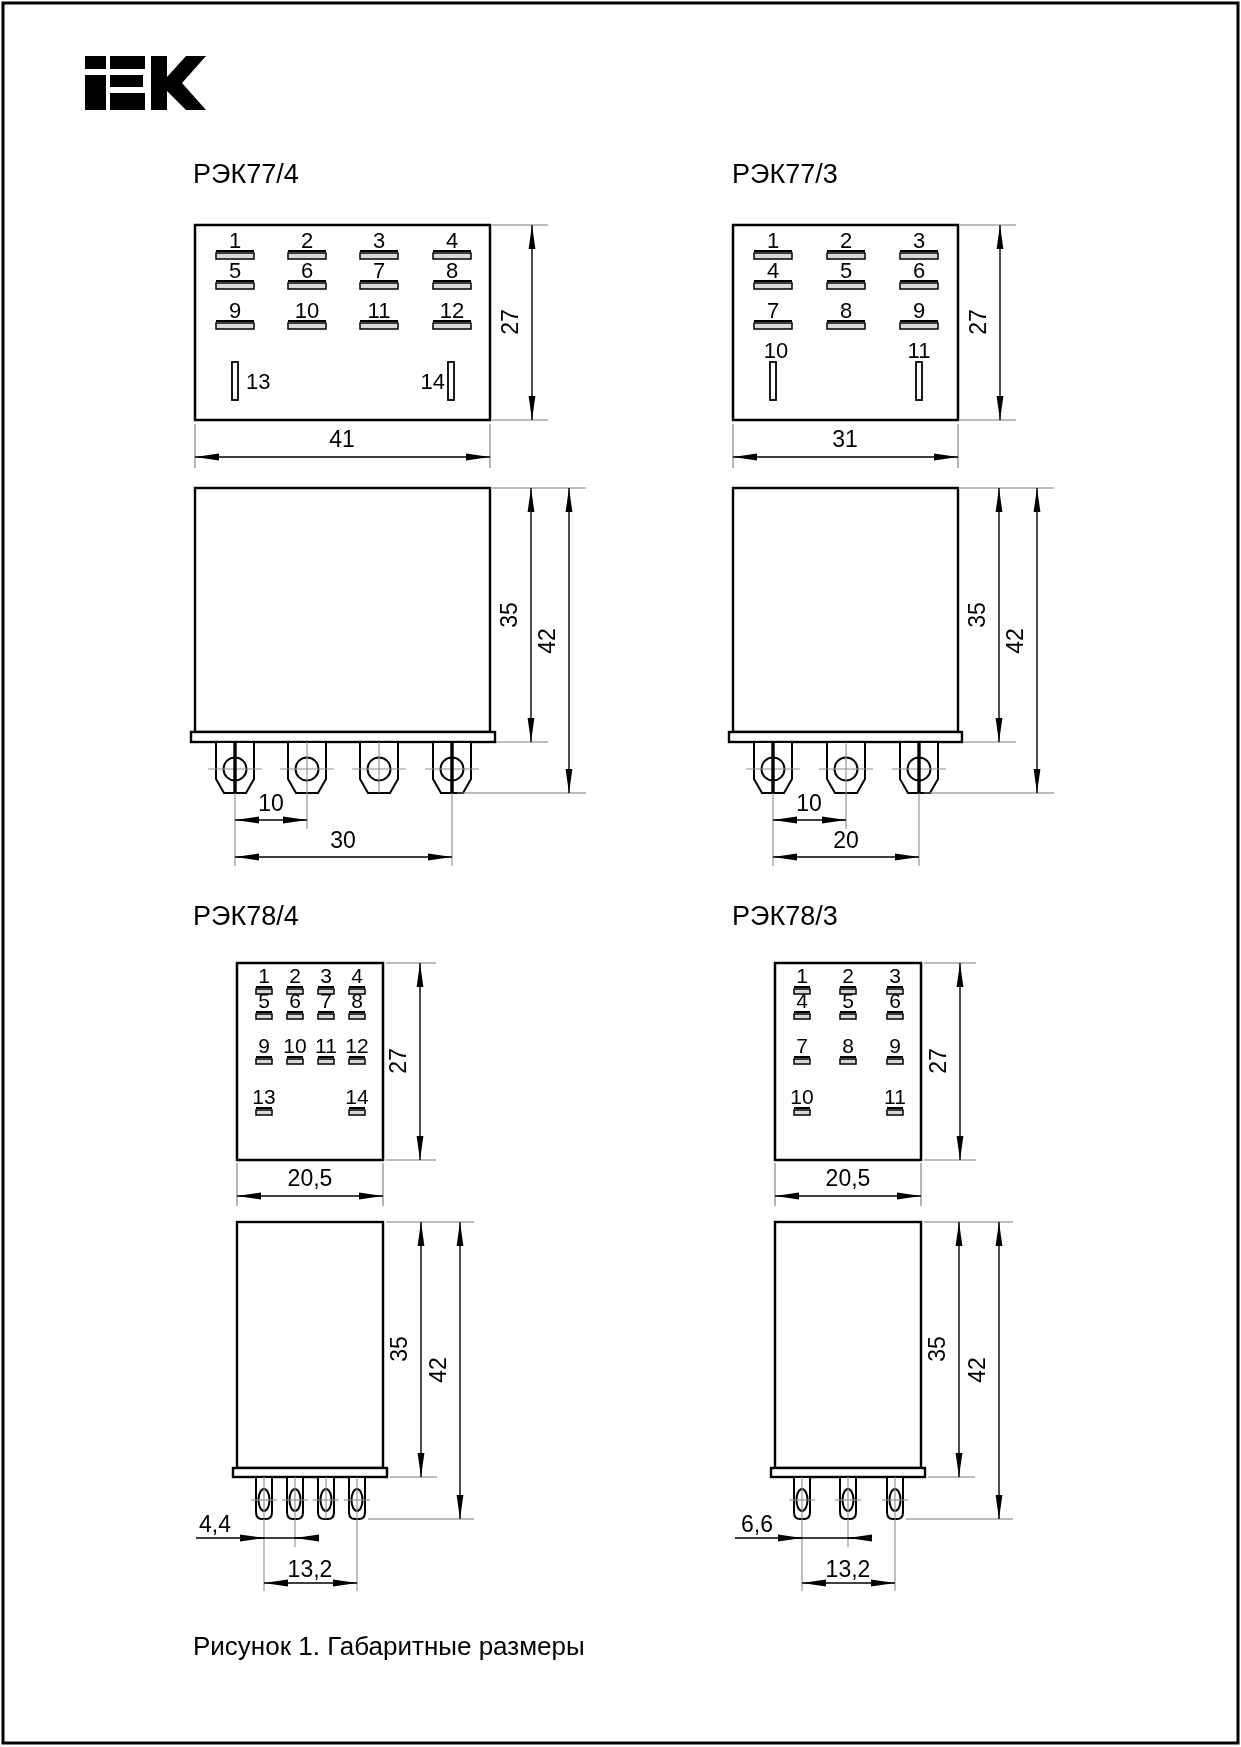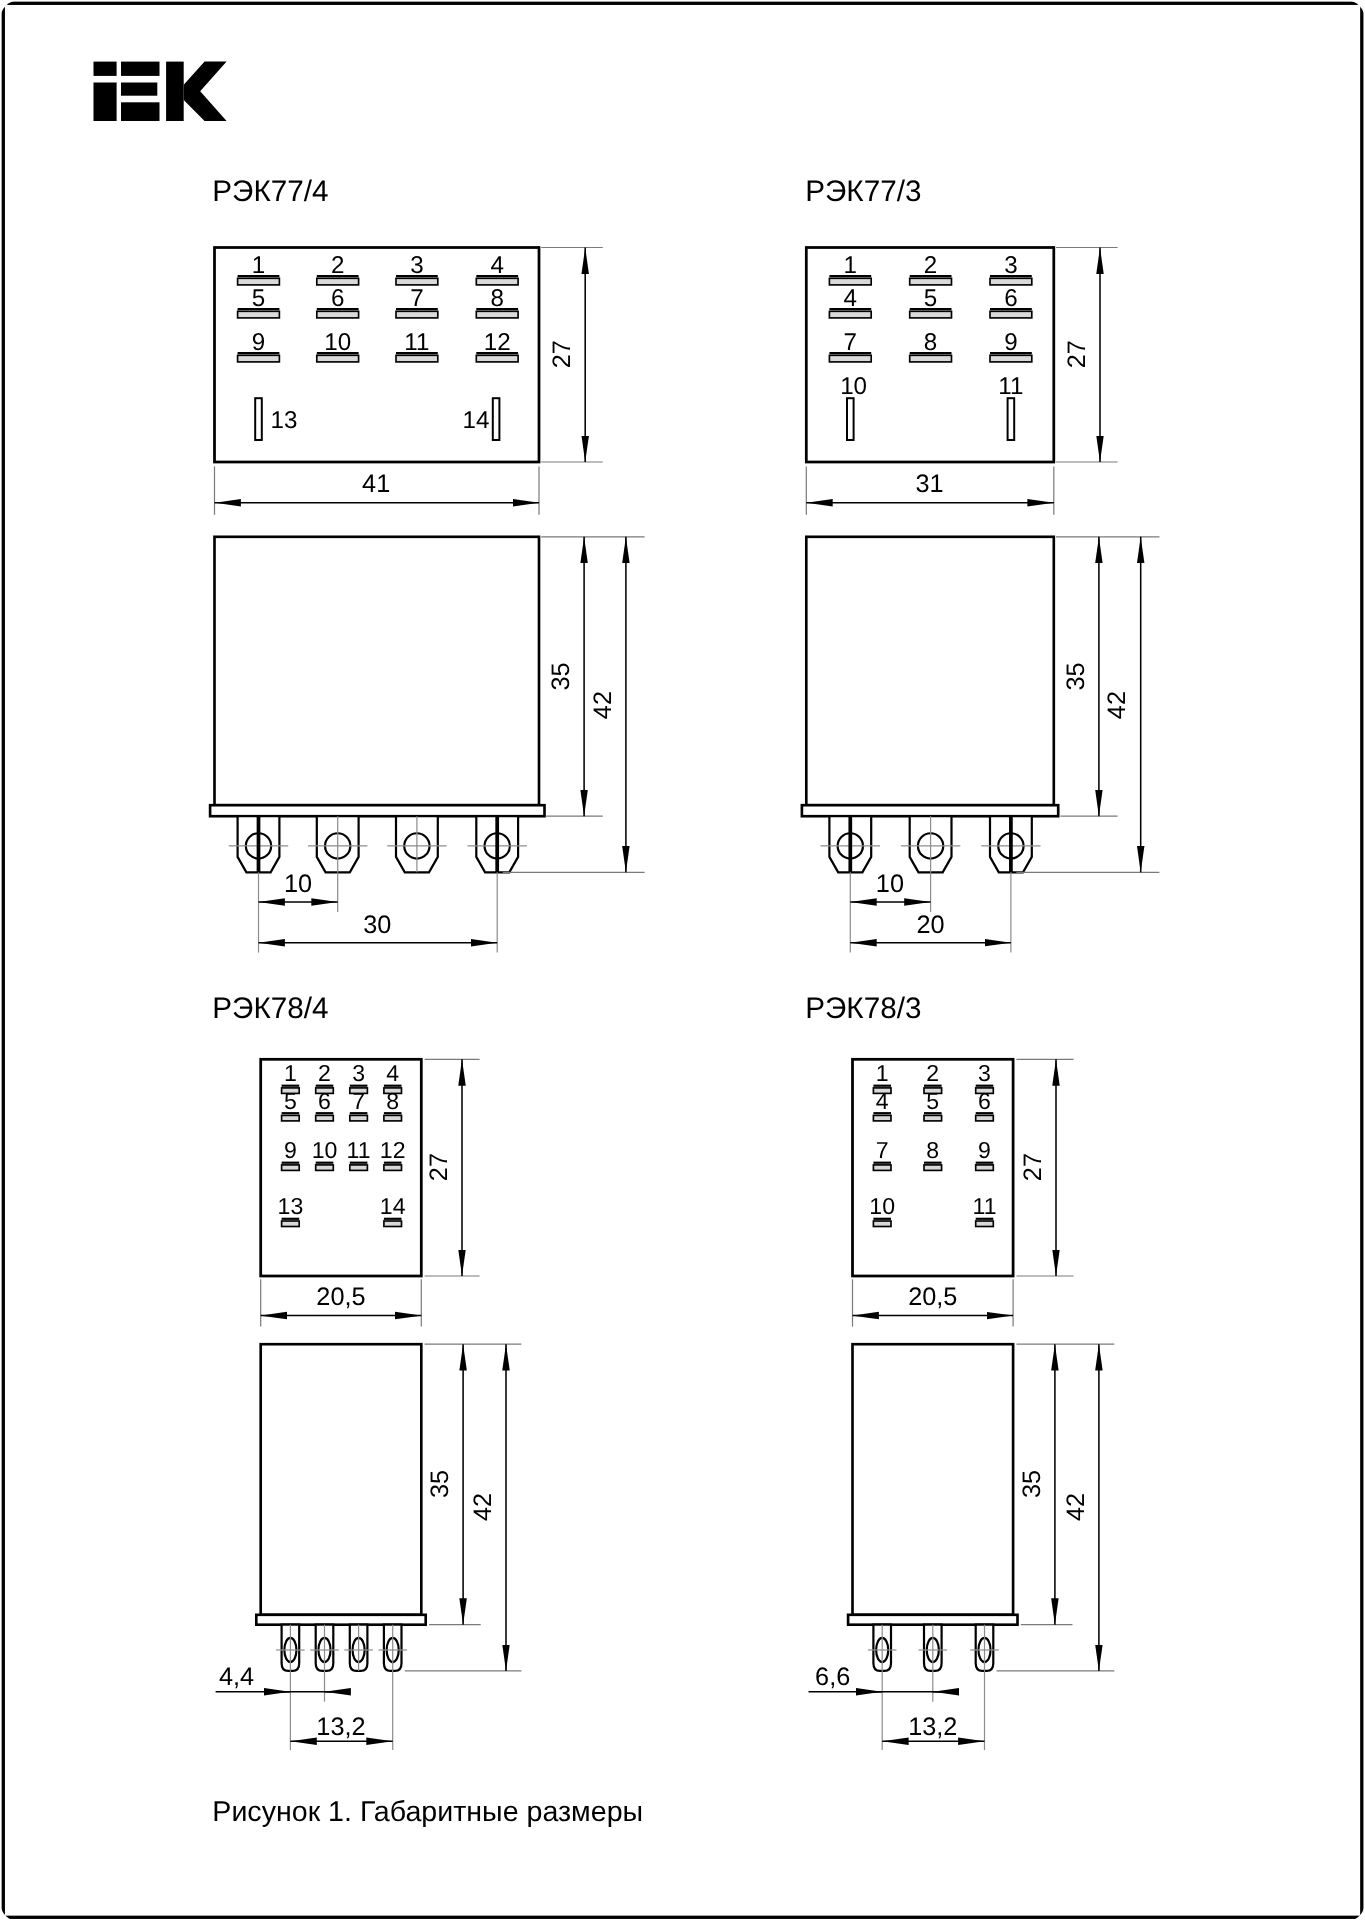--- a/index.html
+++ b/index.html
@@ -1,16 +1,16 @@
 <!DOCTYPE html>
 <html><head>
 <meta charset="utf-8">
 <style>
   html,body{margin:0;padding:0;background:#fff;}
-  .page{position:relative;width:1241px;height:1747px;background:#fff;overflow:hidden;border-radius:18px;}
+  .page{position:relative;width:1241px;height:1747px;background:#fff;overflow:hidden;}
   svg{position:absolute;left:0;top:0;}
   text{font-family:"Liberation Sans","DejaVu Sans",sans-serif;fill:#000;}
   .title{font-size:27px;}
   .caption{font-size:26px;}
   .num{font-size:22px;text-anchor:middle;}
   .num78{font-size:21px;text-anchor:middle;}
   .numL{font-size:22px;text-anchor:start;}
   .numR{font-size:22px;text-anchor:end;}
   .dimlbl{font-size:23px;text-anchor:middle;}
   .box{fill:#fff;stroke:#000;stroke-width:2.5;}

